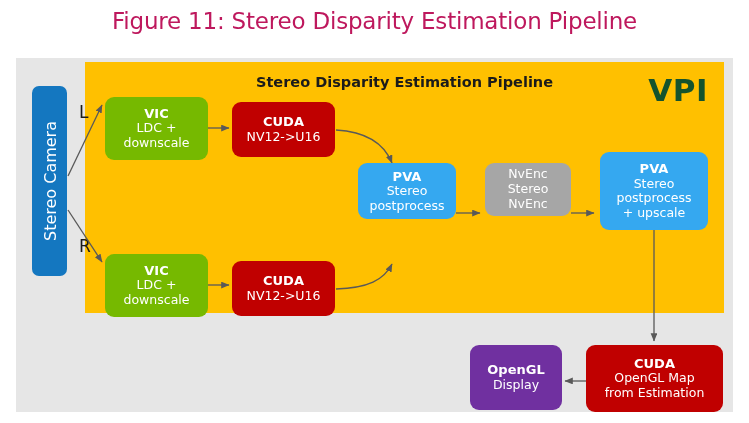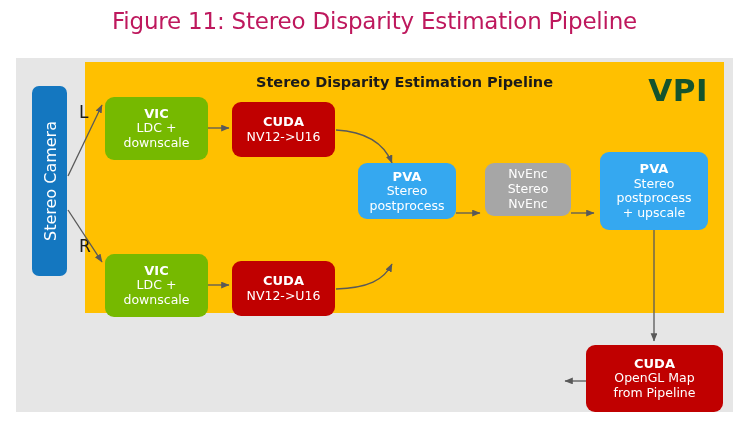--- a/index.html
+++ b/index.html
@@ -168,17 +168,21 @@
   <div class="node" style="left:584px;top:94px;width:108px;height:78px;background:#35a8f0;">
     <span class="hd">PVA</span>
     <span class="ln">Stereo</span>
     <span class="ln">postprocess</span>
     <span class="ln">+ upscale</span>
   </div>
 
   <div class="node" style="left:570px;top:287px;width:137px;height:67px;background:#c00000;">
     <span class="hd">CUDA</span>
     <span class="ln">OpenGL Map</span>
-    <span class="ln">from Pipeline</span>
+    <span class="ln">from Estimation</span>
   </div>
 
+  <div class="node" style="left:454px;top:287px;width:92px;height:65px;background:#7030a0;">
+    <span class="hd">OpenGL</span>
+    <span class="ln">Display</span>
+  </div>
 
 </div>
 
 </body></html>

